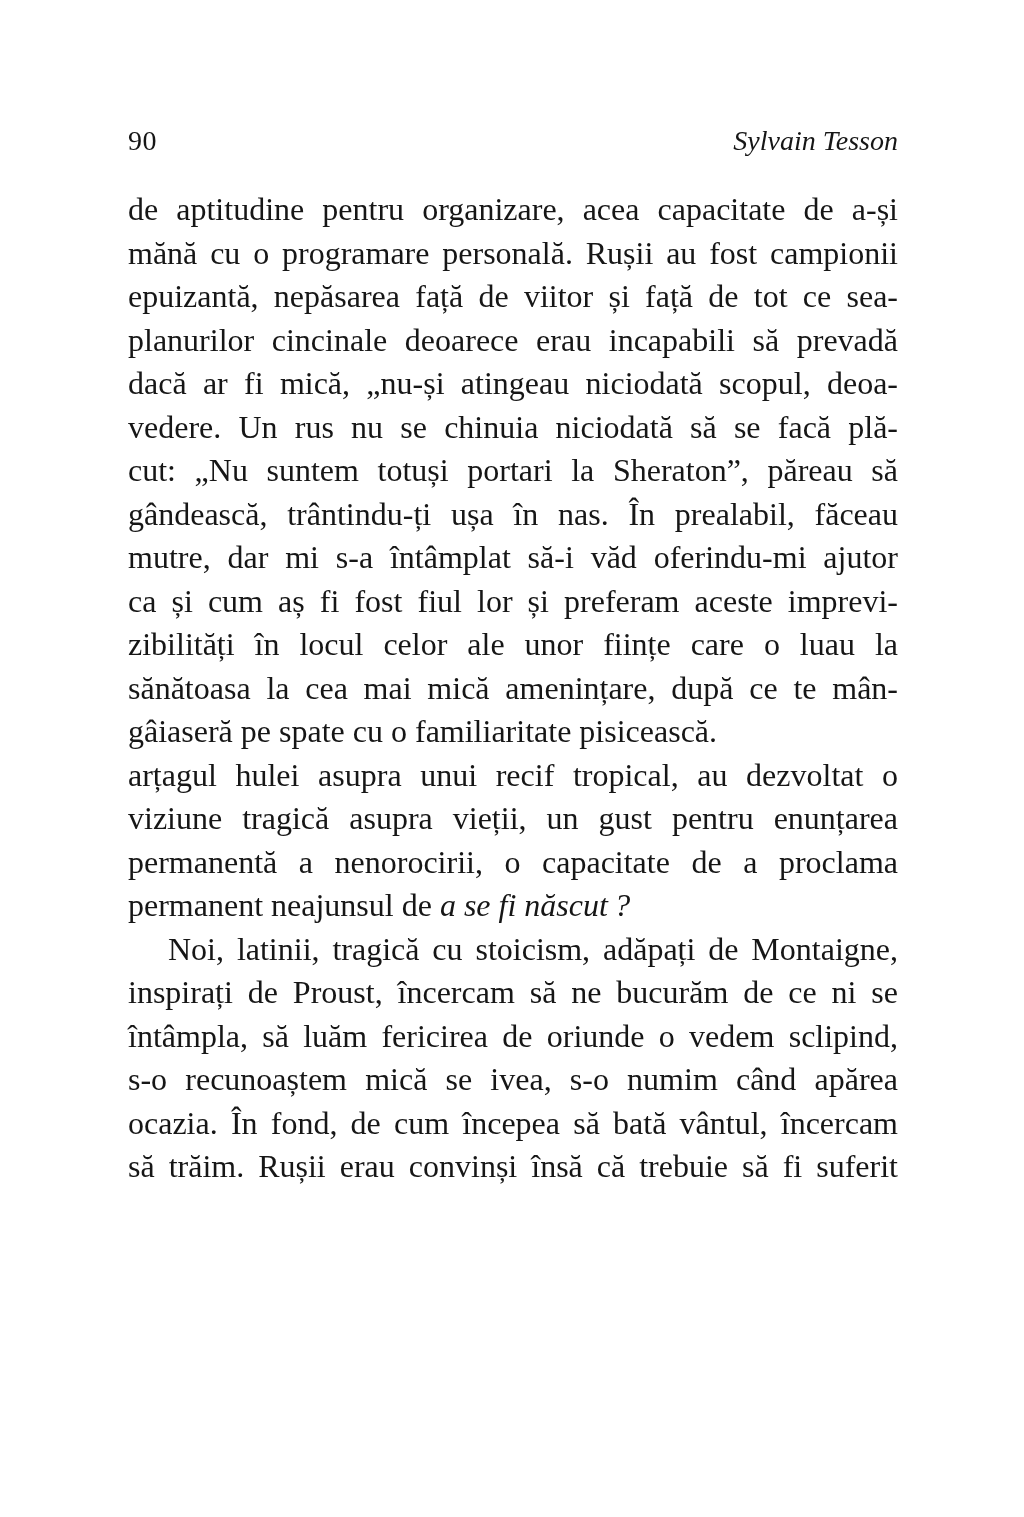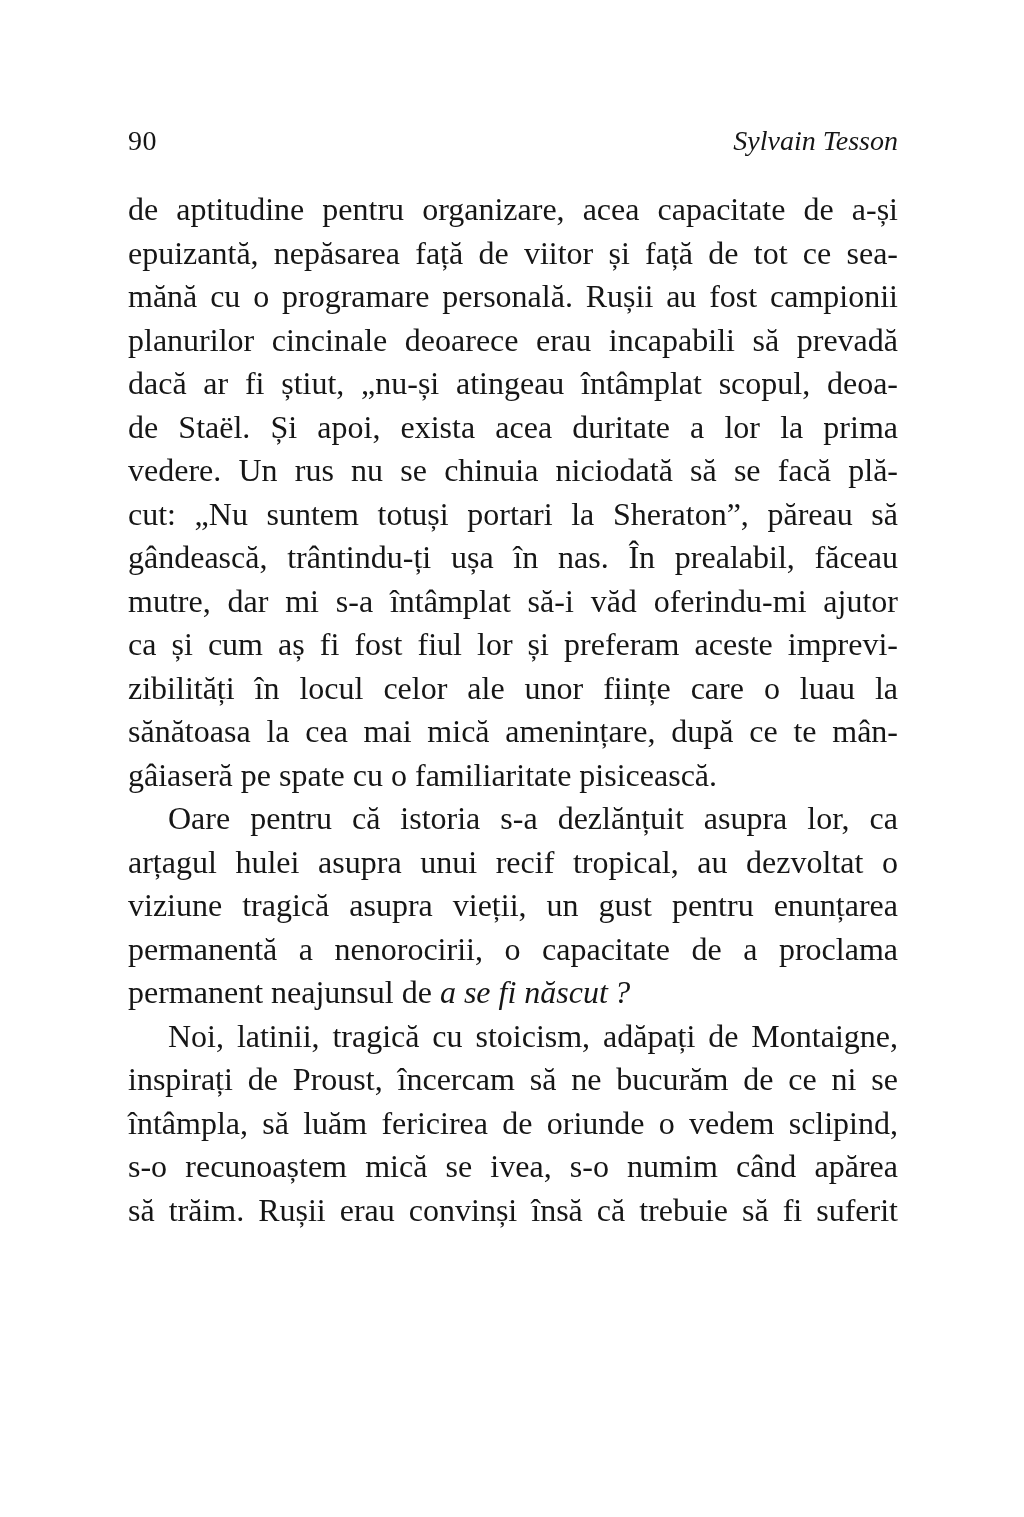--- a/index.html
+++ b/index.html
@@ -65,37 +65,36 @@
 </head>
 <body>
 
 <div class="page">
   <div class="running-header">
     <span class="page-number">90</span>
     <span class="author">Sylvain Tesson</span>
   </div>
   <div class="body-text">
       <div class="line">de aptitudine pentru organizare, acea capacitate de a-și</div>
+      <div class="line">mănă cu o programare personală. Rușii au fost campionii</div>
       <div class="line">epuizantă, nepăsarea față de viitor și față de tot ce sea-</div>
-      <div class="line">mănă cu o programare personală. Rușii au fost campionii</div>
       <div class="line">planurilor cincinale deoarece erau incapabili să prevadă</div>
-      <div class="line">dacă ar fi știut, „nu-și atingeau întâmplat scopul, deoa-</div>
-      <div class="line">de Staël. Și apoi, exista acea duritate a lor la prima</div>
+      <div class="line">dacă ar fi mică, „nu-și atingeau niciodată scopul, deoa-</div>
       <div class="line">vedere. Un rus nu se chinuia niciodată să se facă plă-</div>
       <div class="line">cut: „Nu suntem totuși portari la Sheraton”, păreau să</div>
       <div class="line">gândească, trântindu-ți ușa în nas. În prealabil, făceau</div>
       <div class="line">mutre, dar mi s-a întâmplat să-i văd oferindu-mi ajutor</div>
       <div class="line">ca și cum aș fi fost fiul lor și preferam aceste imprevi-</div>
       <div class="line">zibilități în locul celor ale unor ființe care o luau la</div>
       <div class="line">sănătoasa la cea mai mică amenințare, după ce te mân-</div>
       <div class="line flush">gâiaseră pe spate cu o familiaritate pisicească.</div>
-      <div class="line indent">Oare pentru că istoria s-a dezlănțuit asupra lor, ca</div>
       <div class="line">arțagul hulei asupra unui recif tropical, au dezvoltat o</div>
       <div class="line">viziune tragică asupra vieții, un gust pentru enunțarea</div>
       <div class="line">permanentă a nenorocirii, o capacitate de a proclama</div>
       <div class="line flush">permanent neajunsul de <em>a se fi născut ?</em></div>
       <div class="line indent">Noi, latinii, tragică cu stoicism, adăpați de Montaigne,</div>
       <div class="line">inspirați de Proust, încercam să ne bucurăm de ce ni se</div>
       <div class="line">întâmpla, să luăm fericirea de oriunde o vedem sclipind,</div>
       <div class="line">s-o recunoaștem mică se ivea, s-o numim când apărea</div>
+      <div class="line">ocazia. În fond, de cum începea să bată vântul, încercam</div>
       <div class="line">să trăim. Rușii erau convinși însă că trebuie să fi suferit</div>
     </div>
 </div>
 
 </body></html>

